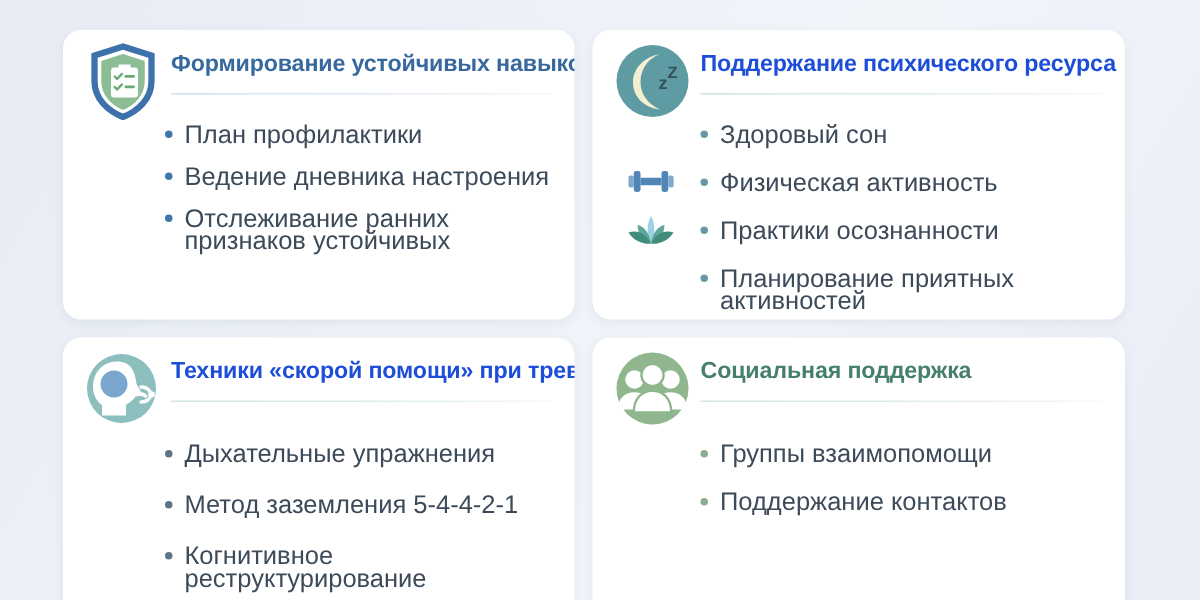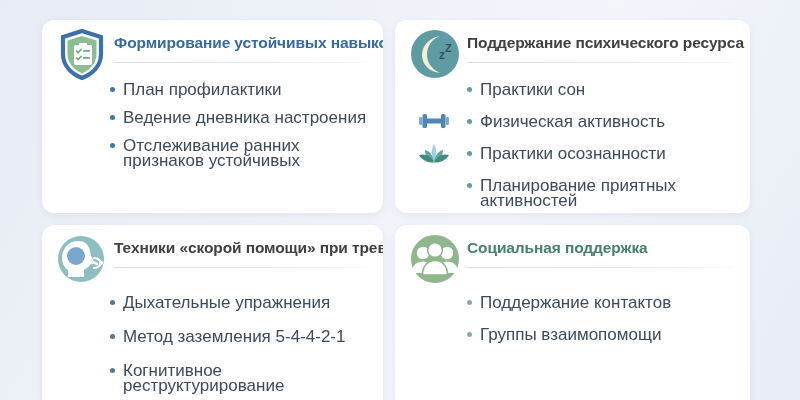--- a/index.html
+++ b/index.html
@@ -52,21 +52,21 @@
     left: 72px;
     top: 14px;
     right: 14px;
     font-size: 15.5px;
     font-weight: bold;
     letter-spacing: -0.1px;
     white-space: nowrap;
   }
 
   .title-blue  { color: #37699f; }
-  .title-teal  { color: #404040; }
+  .title-teal  { color: #1d4ed8; }
   .title-green { color: #45806a; }
 
   .head-rule {
     position: absolute;
     left: 72px;
     right: 16px;
     top: 42px;
     height: 1px;
     border: 0;
     margin: 0;
@@ -172,21 +172,21 @@
           <text x="30" y="31" font-family="'Liberation Sans', sans-serif" font-size="12" font-weight="bold" fill="#33505c">z</text>
           <text x="36" y="24" font-family="'Liberation Sans', sans-serif" font-size="11" font-weight="bold" fill="#33505c">Z</text>
         </svg>
       </div>
       <div class="head-title title-teal">Поддержание психического ресурса</div>
       <hr class="head-rule rule-teal">
     </div>
     <ul class="list">
       <li>
         <span class="bullet bul-teal"></span>
-        <span>Практики сон</span>
+        <span>Здоровый сон</span>
       </li>
       <li>
         <span class="row-icon">
           <svg viewBox="0 0 34 24" width="34" height="24">
             <rect x="10" y="9.5" width="14" height="5" fill="#4f86b5"></rect>
             <rect x="5.5" y="5" width="4.5" height="14" rx="1.6" fill="#4f86b5"></rect>
             <rect x="24" y="5" width="4.5" height="14" rx="1.6" fill="#4f86b5"></rect>
             <rect x="2" y="8" width="3.6" height="8" rx="1.4" fill="#7fa9cd"></rect>
             <rect x="28.5" y="8" width="3.6" height="8" rx="1.4" fill="#7fa9cd"></rect>
           </svg>
@@ -258,22 +258,22 @@
           <circle cx="26" cy="17" r="7.4" fill="#ffffff" stroke="#8fb68c" stroke-width="1.6"></circle>
           <path d="M13.5 42 C13.5 32.5 19 27.5 26 27.5 C33 27.5 38.5 32.5 38.5 42 Z" fill="#ffffff" stroke="#8fb68c" stroke-width="1.6"></path>
         </svg>
       </div>
       <div class="head-title title-green">Социальная поддержка</div>
       <hr class="head-rule rule-green">
     </div>
     <ul class="list">
       <li>
         <span class="bullet bul-green"></span>
+        <span>Группы взаимопомощи</span>
+      </li>
+      <li>
+        <span class="bullet bul-green"></span>
         <span>Поддержание контактов</span>
       </li>
-      <li>
-        <span class="bullet bul-green"></span>
-        <span>Группы взаимопомощи</span>
-      </li>
     </ul>
   </div>
 
 </div>
 
 </body></html>

